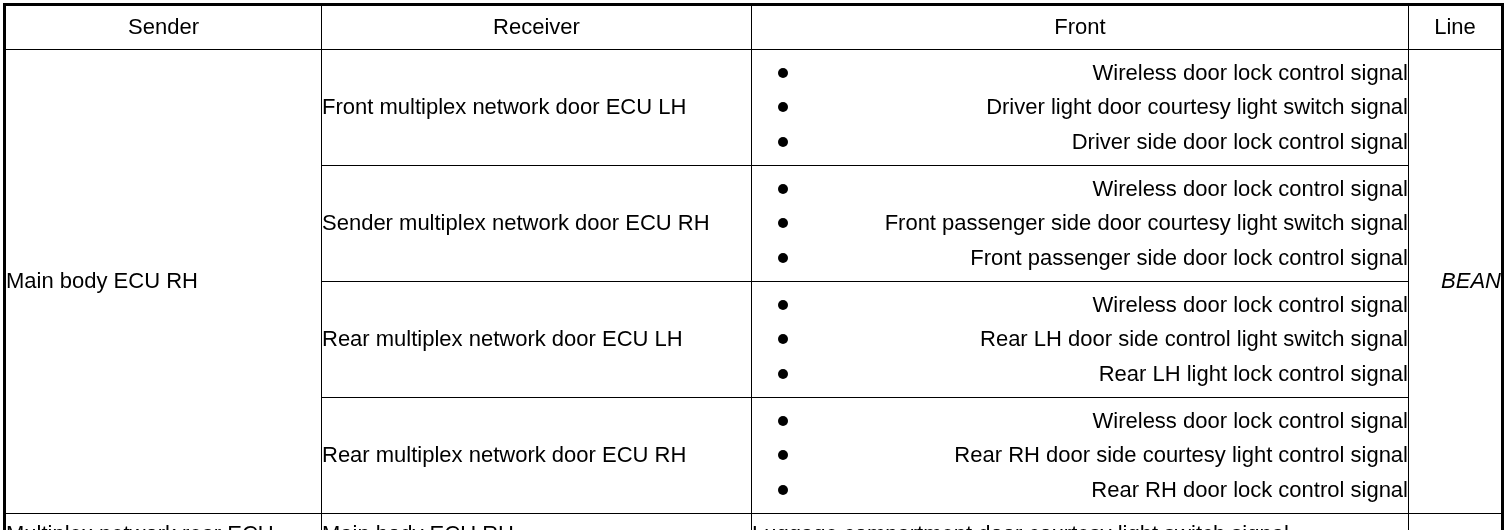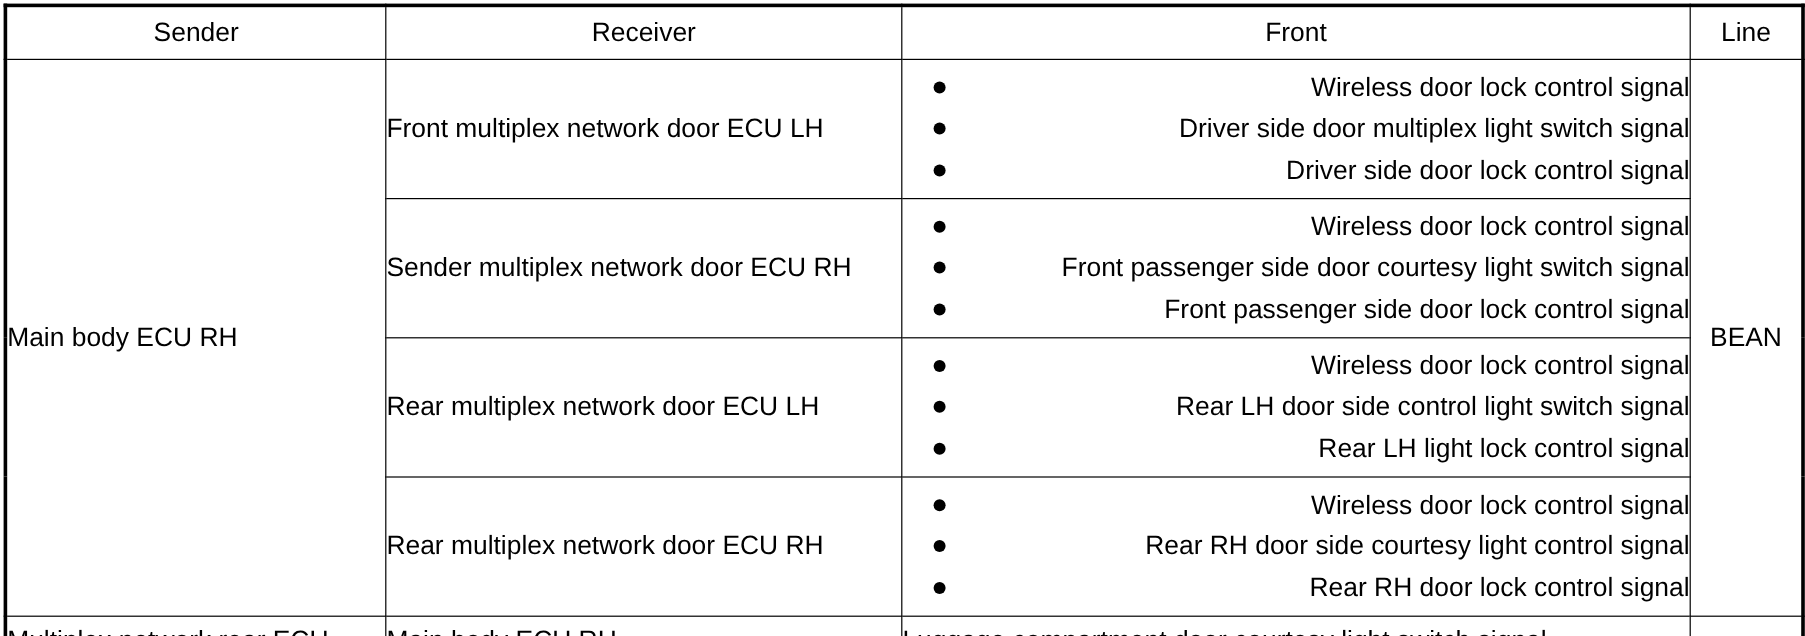--- a/index.html
+++ b/index.html
@@ -65,21 +65,22 @@
     text-align: left;
   }
 
   td.receiver-cell {
     padding-left: 9px;
     text-align: left;
   }
 
   td.line-cell {
     padding-left: 9px;
-    text-align: center;
+    text-align: right;
+    font-style: italic;
   }
 
   td.signal-cell {
     padding: 0;
     text-align: right;
   }
 
   td.signal-plain {
     padding-left: 9px;
     text-align: left;
@@ -136,21 +137,21 @@
       </tr>
     </thead>
     <tbody>
 
       <tr class="sig-row">
         <td class="sender-cell" rowspan="4">Main body ECU RH</td>
         <td class="receiver-cell">Front multiplex network door ECU LH</td>
         <td class="signal-cell">
           <ul class="signal-list">
             <li><span class="bullet"></span><span>Wireless door lock control signal</span></li>
-            <li><span class="bullet"></span><span>Driver side door multiplex light switch signal</span></li>
+            <li><span class="bullet"></span><span>Driver light door courtesy light switch signal</span></li>
             <li><span class="bullet"></span><span>Driver side door lock control signal</span></li>
           </ul>
         </td>
         <td class="line-cell" rowspan="4">BEAN</td>
       </tr>
 
       <tr class="sig-row">
         <td class="receiver-cell">Sender multiplex network door ECU RH</td>
         <td class="signal-cell">
           <ul class="signal-list">

